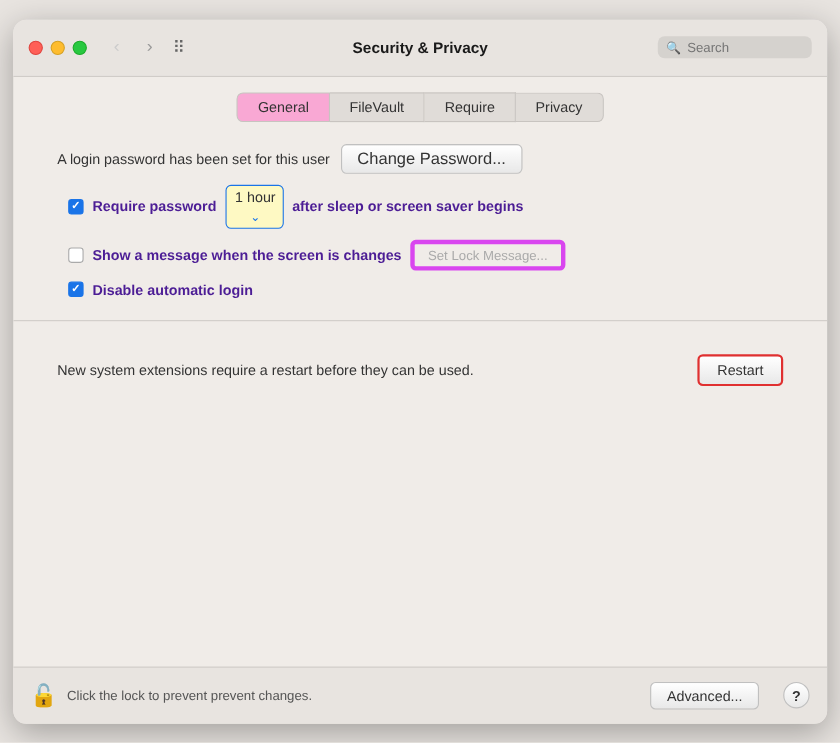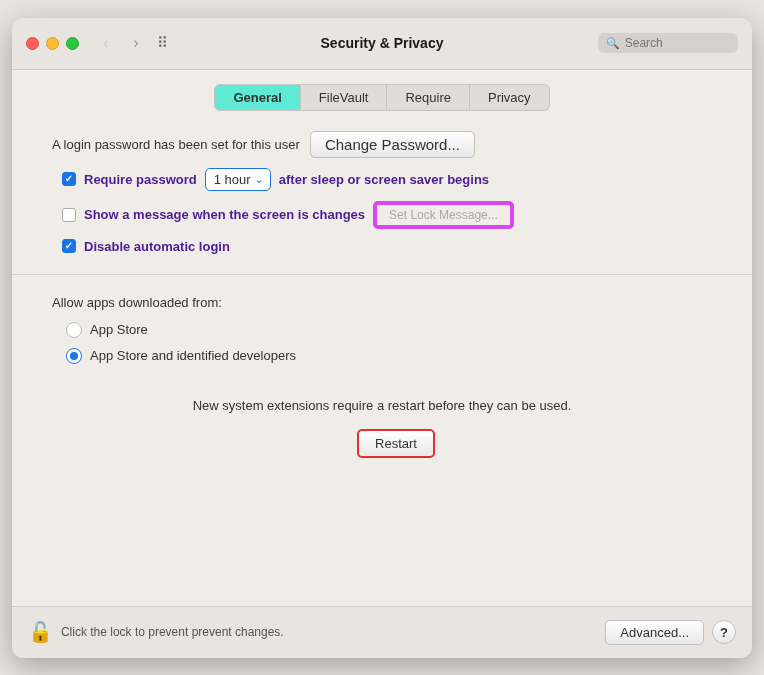--- a/index.html
+++ b/index.html
@@ -141,22 +141,22 @@
 
     .tab:last-child {
       border-radius: 0 6px 6px 0;
     }
 
     .tab + .tab {
       border-left: none;
     }
 
     .tab.active {
-      background: #5eead4;
-      font-weight: 700;
+      background: #f9a8d4;
+      font-weight: 400;
     }
 
     
     .content {
       flex: 1;
       padding: 20px 40px;
       overflow-y: auto;
     }
 
     
@@ -227,28 +227,29 @@
     .checkbox-label {
       font-size: 13px;
       color: #4c1d95;
       font-weight: bold;
     }
 
     
     .dropdown {
       display: flex;
       align-items: center;
-      background: #ffffff;
+      background: #fef9c3;
       border: 1.5px solid #1a74e8;
       border-radius: 5px;
       padding: 3px 6px 3px 8px;
       cursor: pointer;
       gap: 4px;
       font-size: 13px;
       color: #333;
+      flex-direction: column;
     }
 
     .dropdown-arrow {
       color: #1a74e8;
       font-size: 11px;
     }
 
     
     .lock-message-btn {
       padding: 3px 12px;
@@ -321,21 +322,20 @@
       color: #333;
     }
 
     
     .extensions-row {
       display: flex;
       align-items: center;
       justify-content: space-between;
       gap: 16px;
       padding: 10px 0;
-      flex-direction: column;
     }
 
     .extensions-text {
       font-size: 13px;
       color: #333;
       flex: 1;
     }
 
     .restart-btn {
       padding: 5px 16px;
@@ -373,21 +373,21 @@
       cursor: pointer;
     }
 
     .lock-text {
       font-size: 12px;
       color: #555;
     }
 
     .bottom-buttons {
       display: flex;
-      gap: 8px;
+      gap: 22px;
       align-items: center;
     }
 
     .advanced-btn, .help-btn {
       padding: 4px 14px;
       font-size: 13px;
       background: linear-gradient(to bottom, #fff, #e8e8e8);
       border: 1px solid #c0c0c0;
       border-radius: 5px;
       cursor: pointer;
@@ -468,34 +468,20 @@
         <div class="checkbox-row">
           <div class="checkbox checked"></div>
           <span class="checkbox-label">Disable automatic login</span>
         </div>
 
       </div>
     </div>
 
     <div class="divider"></div>
 
-    <div class="downloads-section">
-      <div class="section-label">Allow apps downloaded from:</div>
-
-      <div class="radio-section">
-        <div class="radio-row">
-          <div class="radio"></div>
-          <span class="radio-label">App Store</span>
-        </div>
-        <div class="radio-row">
-          <div class="radio selected"></div>
-          <span class="radio-label">App Store and identified developers</span>
-        </div>
-      </div>
-    </div>
 
     <div class="extensions-row">
       <span class="extensions-text">New system extensions require a restart before they can be used.</span>
       <button class="restart-btn">Restart</button>
     </div>
 
   </div>
 
   <div class="bottom-bar">
     <div class="lock-section">

